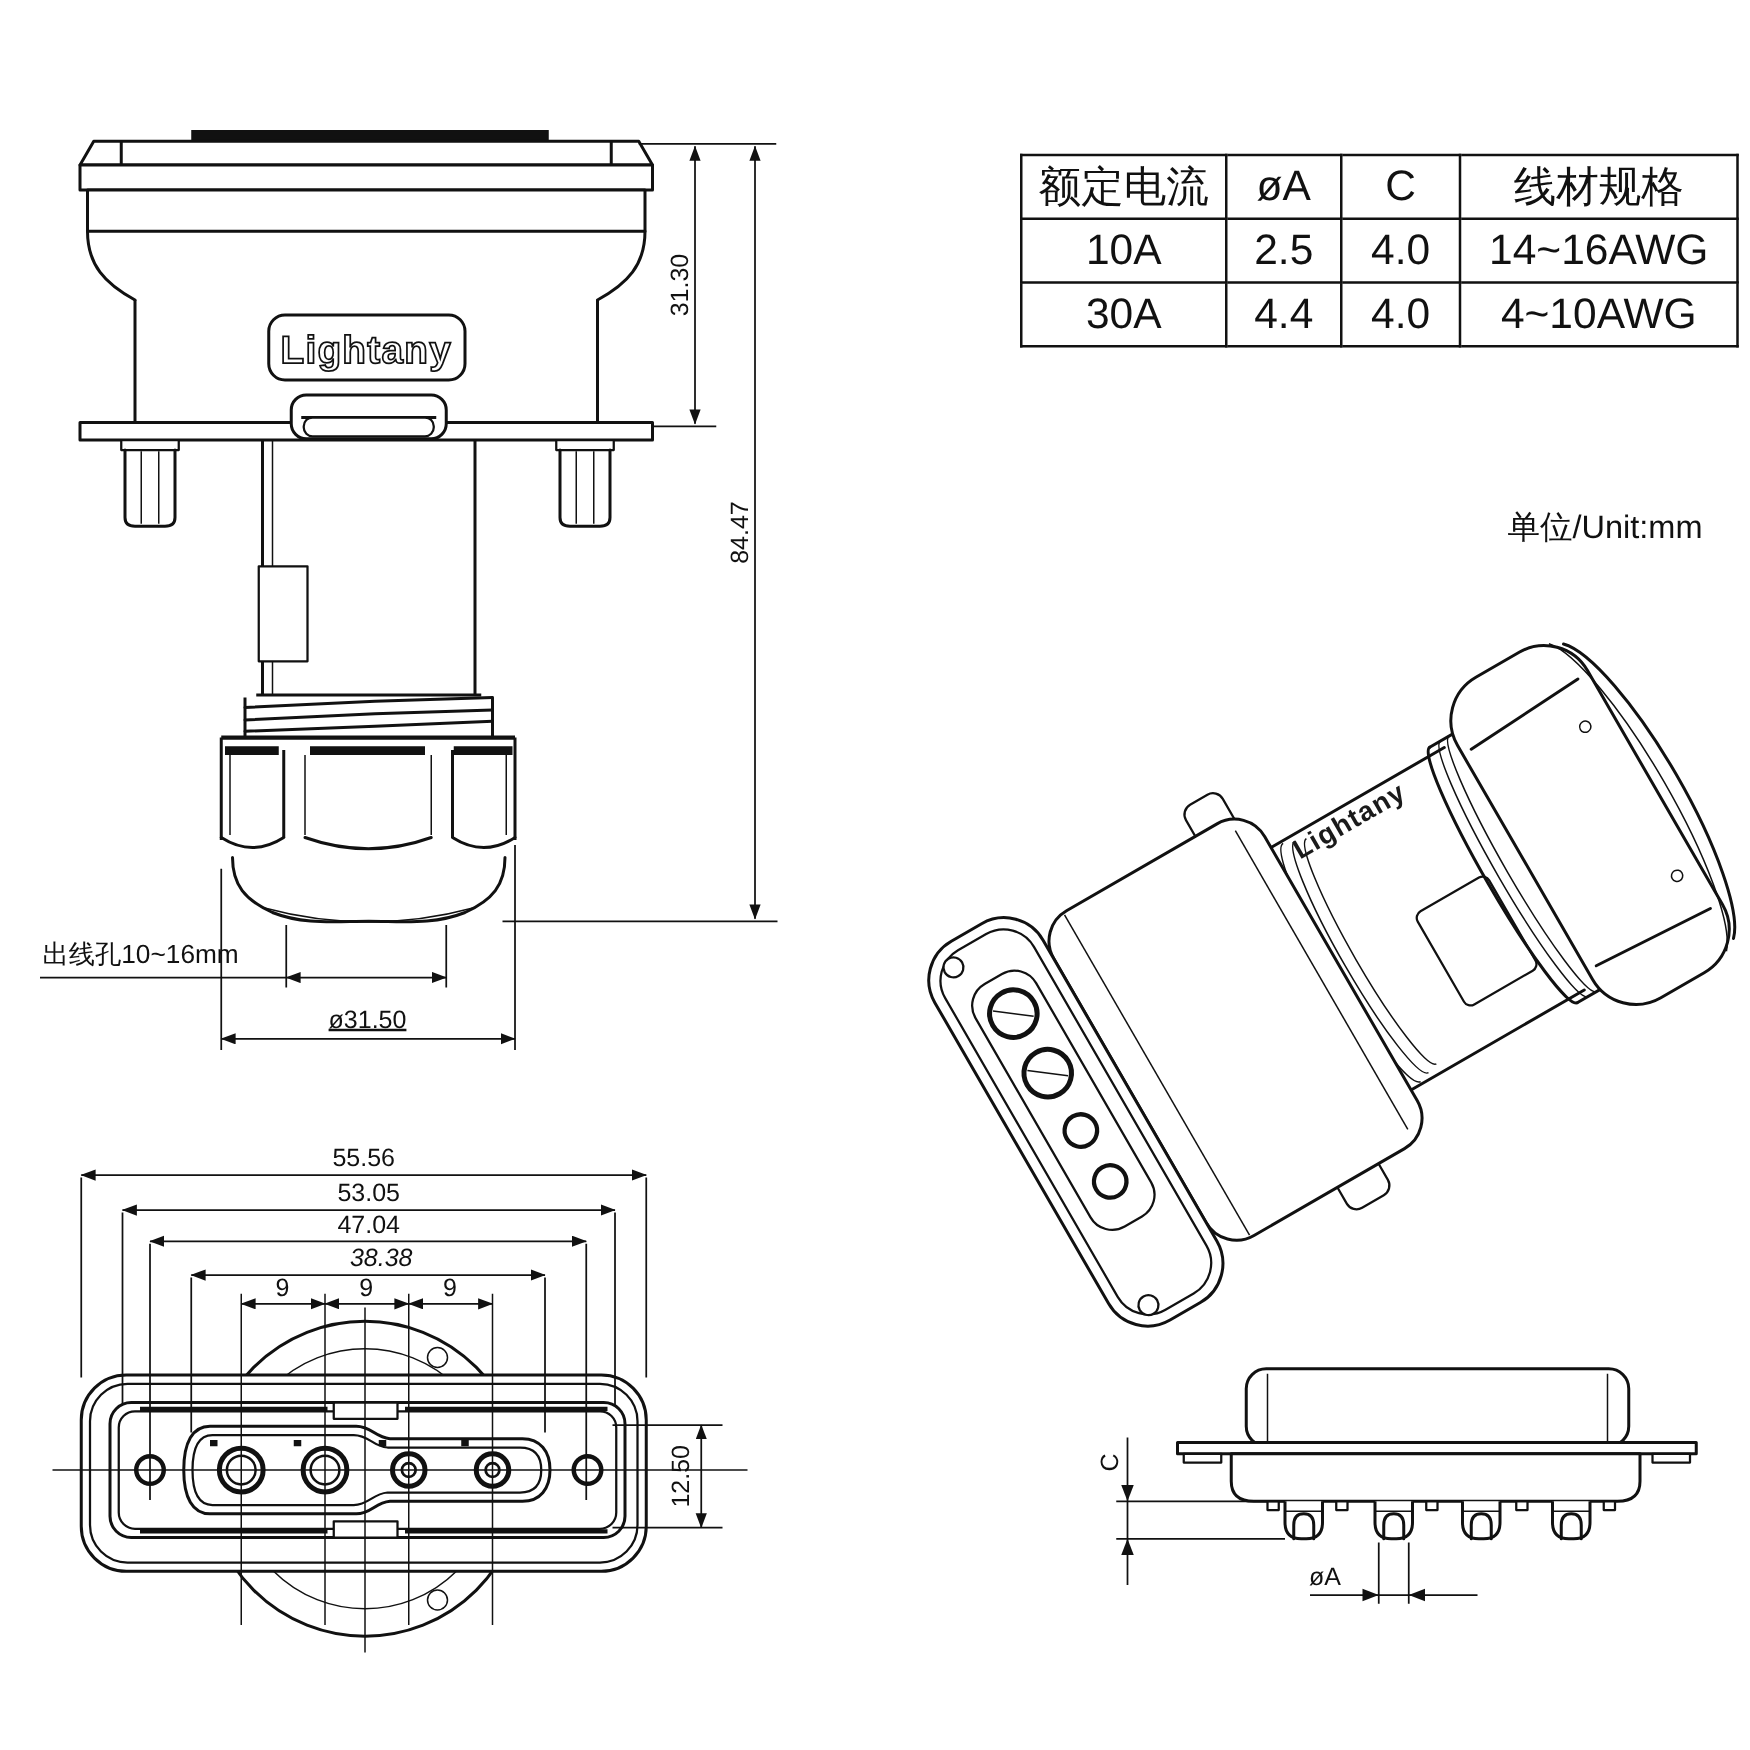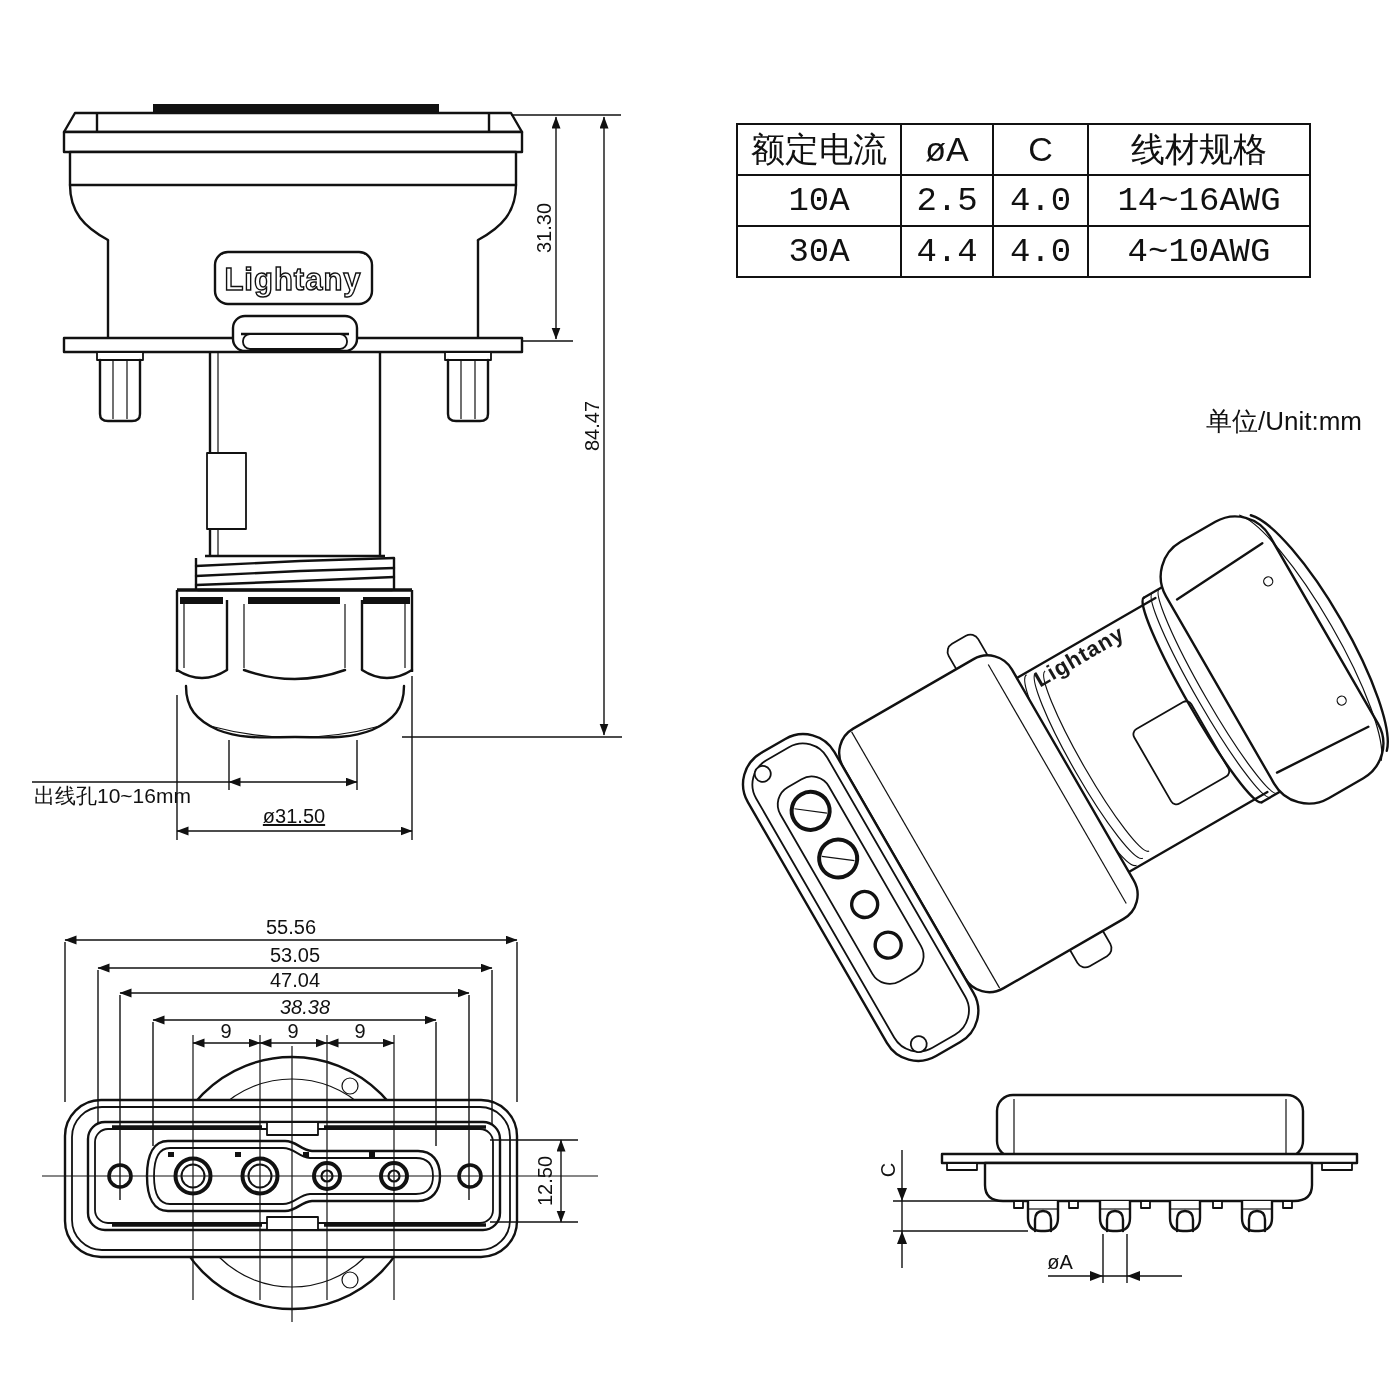--- a/index.html
+++ b/index.html
@@ -13,27 +13,27 @@
   svg .dim{fill:none;stroke:#111;stroke-width:1.4;stroke-linecap:butt;}
   svg .fw{fill:#fff;stroke:#111;stroke-width:2.4;stroke-linejoin:round;}
   svg .fw16{fill:#fff;stroke:#111;stroke-width:1.8;stroke-linejoin:round;}
   svg .fk{fill:#111;stroke:none;}
   svg text{font-family:"Liberation Sans","DejaVu Sans",sans-serif;}
   .lbl{position:absolute;font-size:20px;line-height:1;white-space:nowrap;color:#111;
        transform:translate(-50%,-50%);}
   .lbl.rot{transform:translate(-50%,-50%) rotate(-90deg);}
   .lbl.anchor-left{transform:none;}
   
-  #spec-table{position:absolute;left:736px;top:123px;}
+  #spec-table{position:absolute;left:816px;top:123px;}
   #spec-table table{border-collapse:collapse;table-layout:fixed;}
   #spec-table td,#spec-table th{border:2.5px solid #111;text-align:center;vertical-align:middle;
        font-size:34px;font-weight:400;padding:0;color:#111;}
   #spec-table th{font-weight:400;}
   .c0{width:162px;} .c1{width:90px;} .c2{width:93px;} .c3{width:220px;}
-  .hrow{height:51px;} .drow{height:51px;font-family:Liberation Mono, monospace;}
+  .hrow{height:51px;} .drow{height:51px;}
   #unit-note{position:absolute;left:1000px;top:404px;width:362px;text-align:right;
        font-size:26px;color:#111;}
 </style>
 </head>
 <body>
 
 <div id="canvas">
 
 <svg id="art" width="1400" height="1400" viewBox="0 0 1400 1400">
   <defs>
@@ -321,21 +321,21 @@
       <circle cx="-5" cy="-45" r="19" fill="#fff" stroke="#111" stroke-width="4"></circle>
       <line class="thin" x1="-18" y1="-55" x2="8" y2="-35"></line>
       <circle cx="-5" cy="8" r="13" fill="#fff" stroke="#111" stroke-width="3.4"></circle>
       <circle cx="-5" cy="55" r="13" fill="#fff" stroke="#111" stroke-width="3.4"></circle>
     </g>
   </g>
 </svg>
 
 <span class="lbl rot" style="left:544px;top:228px;">31.30</span>
 <span class="lbl rot" style="left:592px;top:426px;">84.47</span>
-<span class="lbl anchor-left" style="left:34px;top:785px;font-size:21px;">出线孔10~16mm</span>
+<span class="lbl anchor-left" style="left:34px;top:753px;font-size:21px;">出线孔10~16mm</span>
 <span class="lbl" style="left:294px;top:816px;text-decoration:underline;">ø31.50</span>
 
 <span class="lbl" style="left:291px;top:927px;">55.56</span>
 <span class="lbl" style="left:295px;top:955px;">53.05</span>
 <span class="lbl" style="left:295px;top:980px;text-align:center;">47.04</span>
 <span class="lbl" style="left:305px;top:1007px;font-style:italic;">38.38</span>
 <span class="lbl" style="left:226px;top:1031px;">9</span>
 <span class="lbl" style="left:293px;top:1031px;">9</span>
 <span class="lbl" style="left:360px;top:1031px;">9</span>
 <span class="lbl rot" style="left:545px;top:1181px;">12.50</span>

